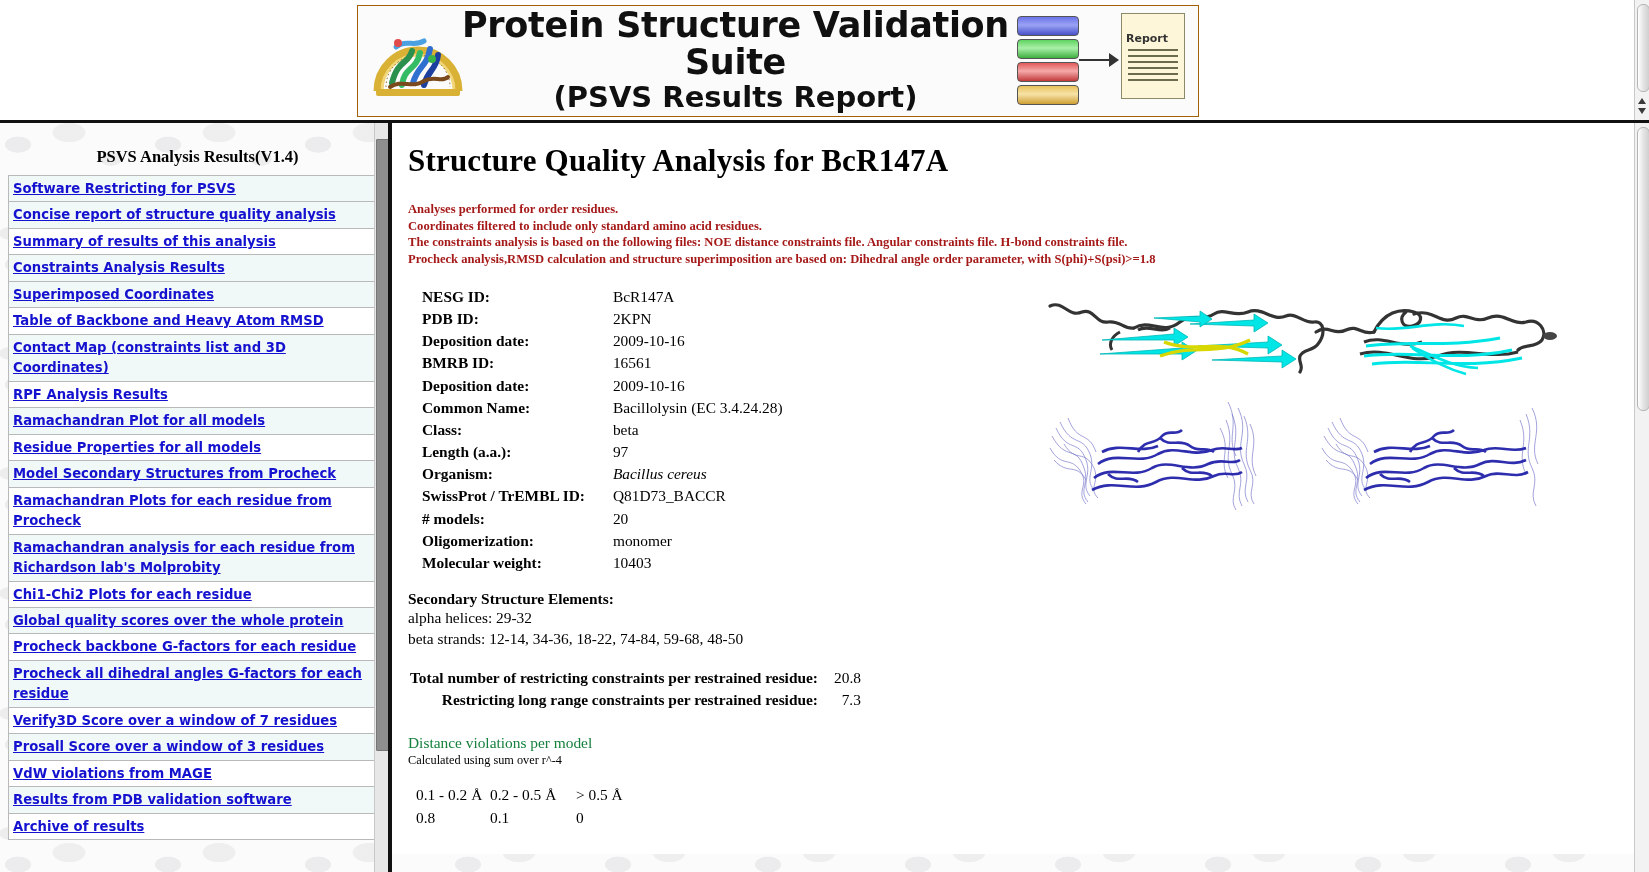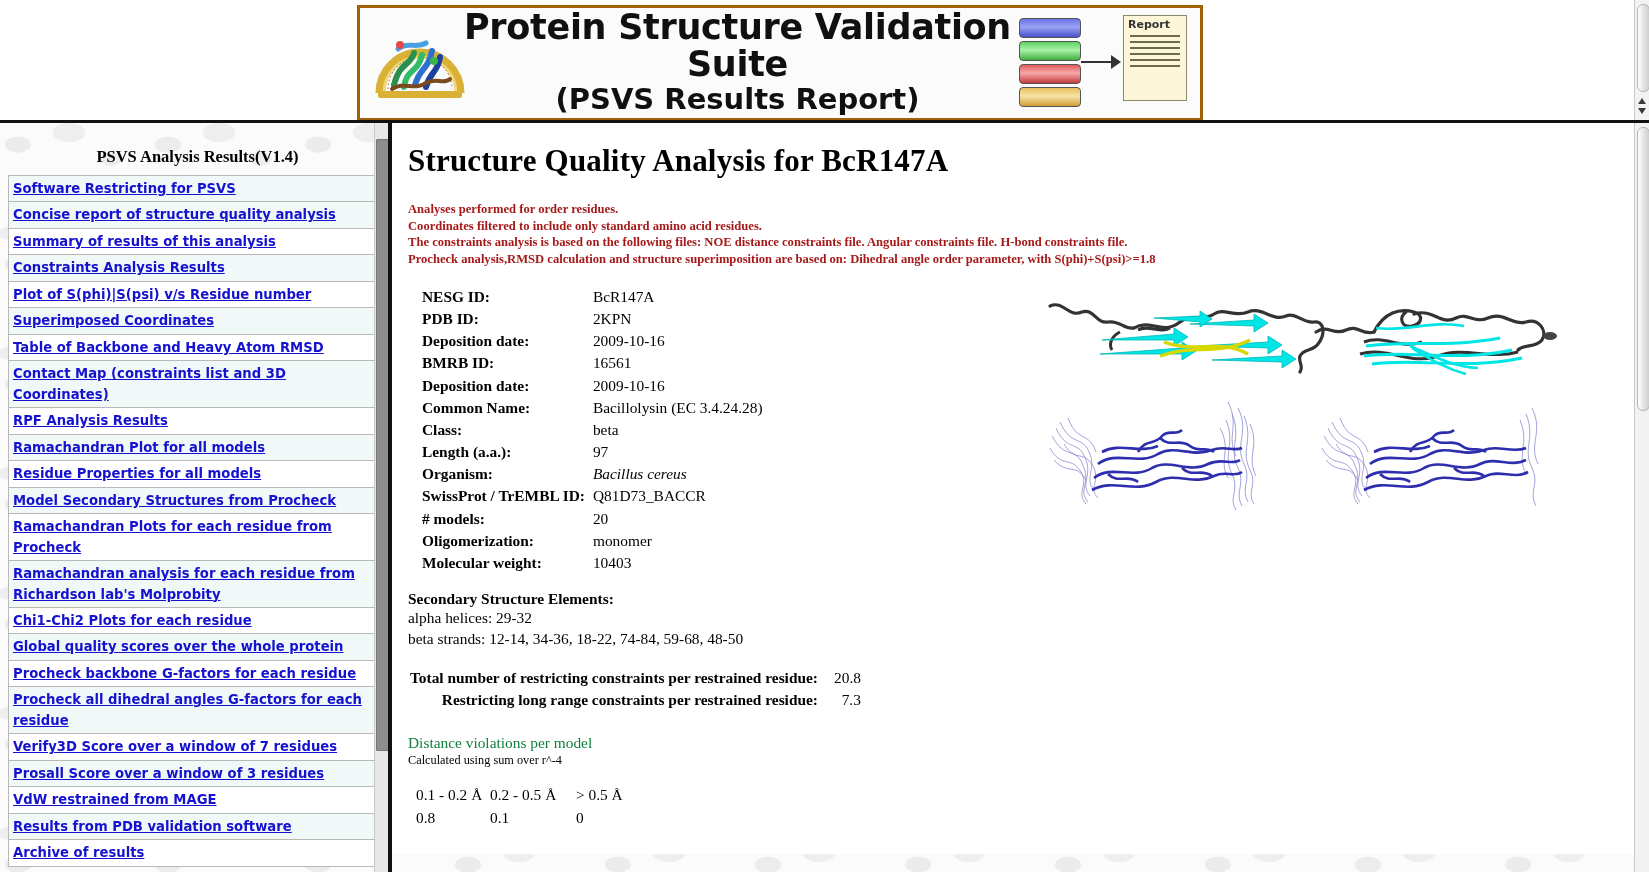--- a/index.html
+++ b/index.html
@@ -11,21 +11,21 @@
   .page{position:relative;width:1649px;height:872px;}
 
   
   .header-frame{
     position:absolute;left:0;top:0;width:1634px;height:120px;
     background:#ffffff;overflow:hidden;
   }
   .banner{
     position:absolute;left:357px;top:5px;width:840px;height:110px;
     background:#fbfbfb;
-    border:3px solid #a16207;
+    border:1px solid #a16207;
     display:flex;align-items:center;
   }
   .banner-logo{
     width:100px;height:96px;margin-left:10px;position:relative;flex:0 0 auto;
   }
   .banner-titles{
     flex:1 1 auto;text-align:center;margin-left:-6px;
   }
   .banner-title{
     font-family:"DejaVu Sans", sans-serif;
@@ -43,21 +43,21 @@
   .chip.b{top:5px;background:linear-gradient(180deg,#6b74e8 0%,#9aa2f5 45%,#4750c9 100%);}
   .chip.g{top:28px;background:linear-gradient(180deg,#5fd35f 0%,#a9f0a9 45%,#3fae3f 100%);}
   .chip.r{top:51px;background:linear-gradient(180deg,#e05a5a 0%,#f6a9a9 45%,#c23b3b 100%);}
   .chip.y{top:74px;background:linear-gradient(180deg,#e8c15a 0%,#f7e3a8 45%,#cfa034 100%);}
   .arrowline{position:absolute;left:70px;top:48px;width:34px;height:2px;background:#333;}
   .arrowhead{position:absolute;left:100px;top:42px;width:0;height:0;border-left:10px solid #333;border-top:7px solid transparent;border-bottom:7px solid transparent;}
   .report-doc{
     position:absolute;left:112px;top:2px;width:62px;height:84px;
     background:#fdf6d8;border:1px solid #8a8a6a;
   }
-  .report-doc .rlabel{font-family:"DejaVu Sans", sans-serif;font-size:11px;color:#333;padding:2px 0 0 4px;font-weight:bold;}
+  .report-doc .rlabel{font-family:"DejaVu Sans", sans-serif;font-size:11px;color:#333;padding:18px 0 0 4px;font-weight:bold;}
   .report-doc .rline{height:2px;background:#6b6b4f;margin:4px 6px;}
 
   
   .frame-divider{
     position:absolute;left:0;top:120px;width:1649px;height:3px;background:#111;
   }
 
   
   .content-area{position:absolute;left:0;top:123px;width:1634px;height:749px;overflow:hidden;}
 
@@ -131,21 +131,21 @@
     white-space:nowrap;
   }
 
   table.info{
     margin:18px 0 0 22px;border-collapse:collapse;
   }
   table.info td{
     font-family:"Liberation Serif", serif;font-size:15.4px;color:#000;
     padding:1px 0;line-height:1.31;vertical-align:top;
   }
-  table.info td.k{font-weight:bold;padding-right:8px;white-space:nowrap;}
+  table.info td.k{font-weight:bold;padding-right:28px;white-space:nowrap;}
   table.info td.v{white-space:nowrap;}
   table.info td.v.italic{font-style:italic;}
 
   .sse{margin:16px 0 0 8px;}
   .sse .sse-h{font-family:"Liberation Serif", serif;font-weight:bold;font-size:15.4px;color:#000;}
   .sse .sse-l{font-family:"Liberation Serif", serif;font-size:15.4px;color:#000;line-height:1.32;}
 
   .restr{margin:18px 0 0 10px;}
   .restr table{border-collapse:collapse;text-align:right;}
   .restr td{font-family:"Liberation Serif", serif;font-size:15.4px;color:#000;padding:1px 0;line-height:1.33;}
@@ -243,37 +243,36 @@
   <div class="content-area marble">
 
     <div class="nav-frame marble">
       <div class="nav-inner">
         <div class="nav-title">PSVS Analysis Results(V1.4)</div>
         <div class="nav-list">
           <div class="nav-item alt"><a>Software Restricting for PSVS</a></div>
           <div class="nav-item alt"><a>Concise report of structure quality analysis</a></div>
           <div class="nav-item"><a>Summary of results of this analysis</a></div>
           <div class="nav-item alt"><a>Constraints Analysis Results</a></div>
-          <div class="nav-item"><a>Plot of S(phi)|S(psi) v/s Residue number</a></div>
           <div class="nav-item alt"><a>Superimposed Coordinates</a></div>
           <div class="nav-item"><a>Table of Backbone and Heavy Atom RMSD</a></div>
           <div class="nav-item alt"><a>Contact Map (constraints list and 3D Coordinates)</a></div>
           <div class="nav-item"><a>RPF Analysis Results</a></div>
           <div class="nav-item alt"><a>Ramachandran Plot for all models</a></div>
           <div class="nav-item"><a>Residue Properties for all models</a></div>
           <div class="nav-item alt"><a>Model Secondary Structures from Procheck</a></div>
           <div class="nav-item"><a>Ramachandran Plots for each residue from Procheck</a></div>
           <div class="nav-item alt"><a>Ramachandran analysis for each residue from Richardson lab's Molprobity</a></div>
           <div class="nav-item"><a>Chi1-Chi2 Plots for each residue</a></div>
           <div class="nav-item alt"><a>Global quality scores over the whole protein</a></div>
           <div class="nav-item"><a>Procheck backbone G-factors for each residue</a></div>
           <div class="nav-item alt"><a>Procheck all dihedral angles G-factors for each residue</a></div>
           <div class="nav-item"><a>Verify3D Score over a window of 7 residues</a></div>
           <div class="nav-item alt"><a>Prosall Score over a window of 3 residues</a></div>
-          <div class="nav-item"><a>VdW restrained from MAGE</a></div>
+          <div class="nav-item"><a>VdW violations from MAGE</a></div>
           <div class="nav-item alt"><a>Results from PDB validation software</a></div>
           <div class="nav-item"><a>Archive of results</a></div>
 
         </div>
       </div>
       <div class="nav-shadow-r"></div>
       <div class="nav-scrollbar">
         <div class="nav-thumb"></div>
       </div>
     </div>

